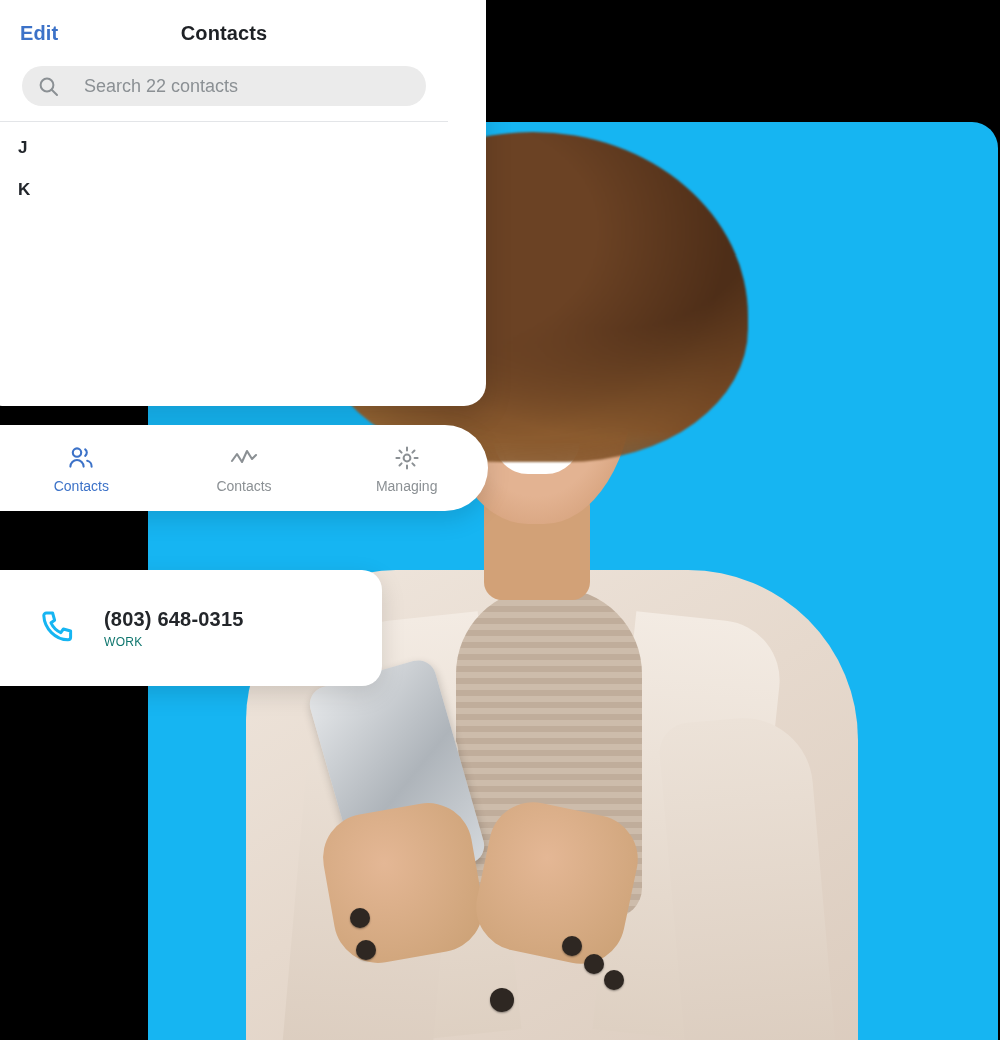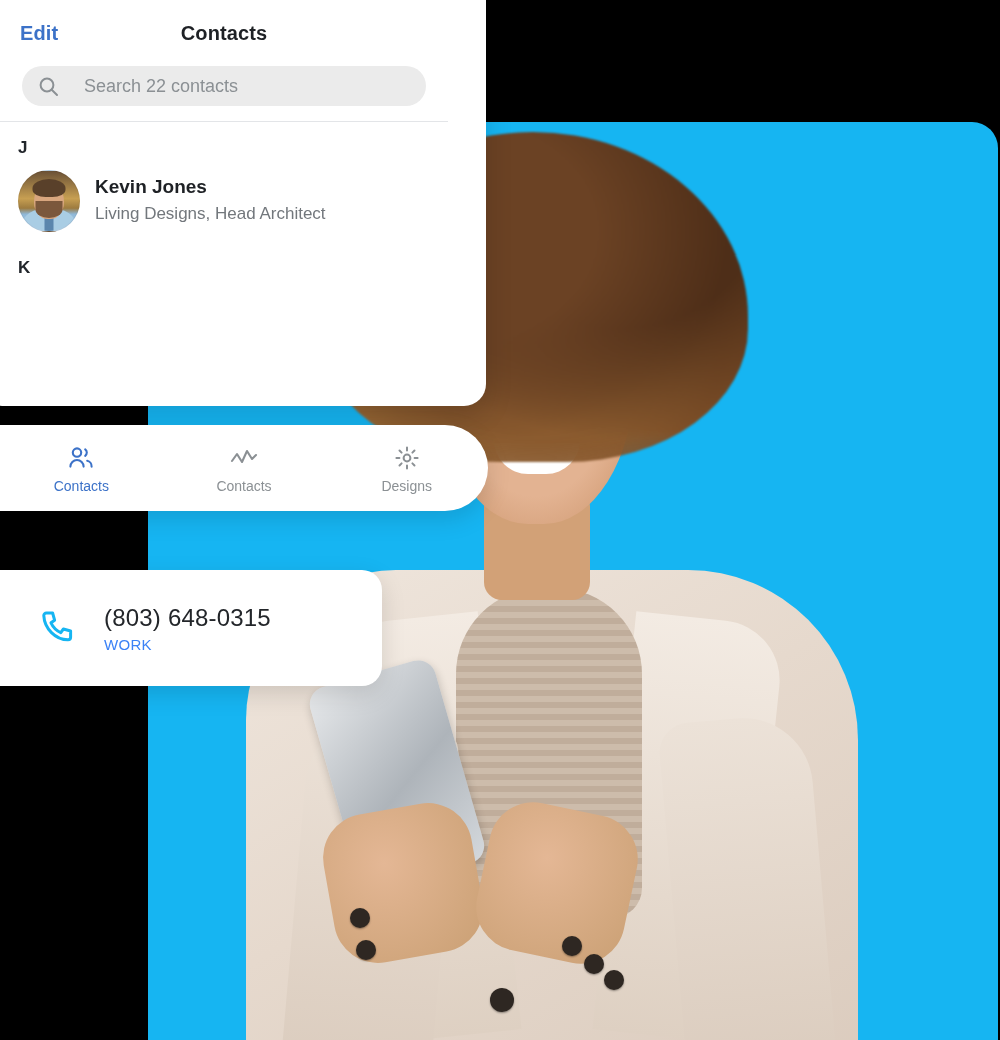--- a/index.html
+++ b/index.html
@@ -139,22 +139,22 @@
   .tab.active .tab-lbl{ color:#3c72c8; }
   .tab:not(.active) .tab-lbl{ color:#8b9094; }
 
   
   .phone-card{
     position:absolute; left:-18px; top:570px; width:400px; height:116px;
     background:#fff; border-radius:20px; box-shadow:0 8px 24px rgba(0,0,0,.13);
     display:flex; align-items:center; gap:26px; padding-left:56px;
   }
   .pc-txt{ }
-  .pc-num{ font-size:24px; font-weight:normal; color:#23262a; letter-spacing:.2px; }
-  .pc-lbl{ font-size:15px; color:#3b82f6; margin-top:4px; letter-spacing:.3px; }
+  .pc-num{ font-size:20px; font-weight:bold; color:#23262a; letter-spacing:.2px; }
+  .pc-lbl{ font-size:12px; color:#0f766e; margin-top:4px; letter-spacing:.3px; }
 </style>
 </head>
 <body>
 
 <div class="stage">
 
   <div class="blue-panel"></div>
 
   <div class="photo">
     <div class="ph-body"></div>
@@ -199,33 +199,20 @@
           </svg>
           <input class="search-input" type="text" placeholder="Search 22 contacts" style="">
         </div>
       </div>
 
       <div class="divider"></div>
 
       <div class="list">
 
         <div class="sec-head">J</div>
-        <div class="row">
-          <div class="row-av av1">
-            <div class="av-shirt"></div>
-              <div class="av-tie"></div>
-            <div class="av-head"></div>
-              <div class="av-hair"></div>
-              <div class="av-beard"></div>
-          </div>
-          <div class="row-txt">
-            <div class="row-name">Kevin Jones</div>
-            <div class="row-sub">Living Designs, Head Architect</div>
-          </div>
-        </div>
 
         <div class="sec-head">K</div>
 
       </div>
     </div>
   </div>
 
   <div class="tabbar">
 
     <div class="tab active">
@@ -251,21 +238,21 @@
 
     <div class="tab">
       <div class="tab-ico">
         <svg width="26" height="26" viewBox="0 0 26 26">
           <circle cx="13" cy="13" r="3.4" fill="none" stroke="#8b9094" stroke-width="2"></circle>
           <path d="M13 2.4 v3 M13 20.6 v3 M2.4 13 h3 M20.6 13 h3
                    M5.5 5.5 l2.1 2.1 M18.4 18.4 l2.1 2.1
                    M20.5 5.5 l-2.1 2.1 M7.6 18.4 l-2.1 2.1" stroke="#8b9094" stroke-width="2" stroke-linecap="round" fill="none"></path>
         </svg>
       </div>
-      <div class="tab-lbl">Designs</div>
+      <div class="tab-lbl">Managing</div>
     </div>
   </div>
 
   <div class="phone-card">
     <svg width="40" height="40" viewBox="0 0 40 40">
       <path d="M8.4 5 h6.2 l2 7.2 -3.6 2.6 a20 20 0 0 0 9.8 9.8 l2.6 -3.6 7.2 2 v6.2
                a2.6 2.6 0 0 1 -2.6 2.6 C17.6 31.8 6.4 20.6 5.8 7.6 A2.6 2.6 0 0 1 8.4 5 Z" fill="none" stroke="#16b5f2" stroke-width="3" stroke-linejoin="round" stroke-linecap="round"></path>
     </svg>
     <div class="pc-txt">
       <div class="pc-num">(803) 648-0315</div>

